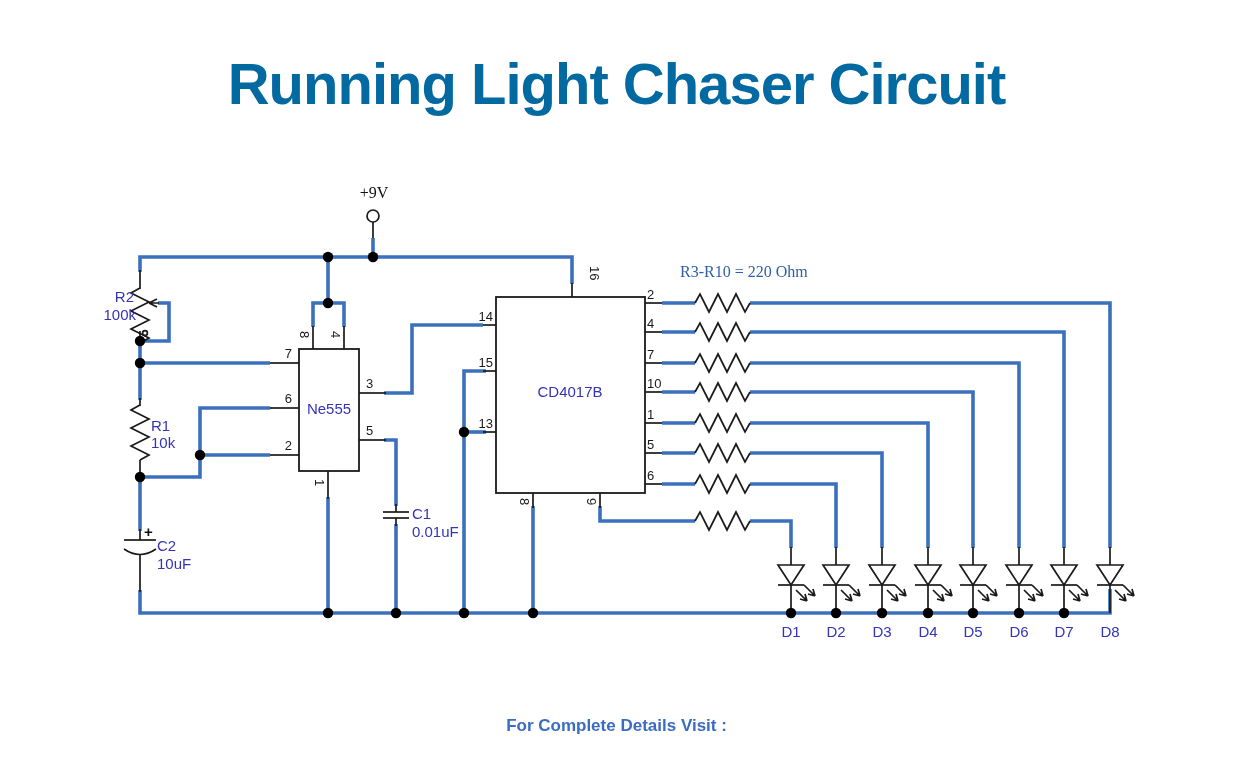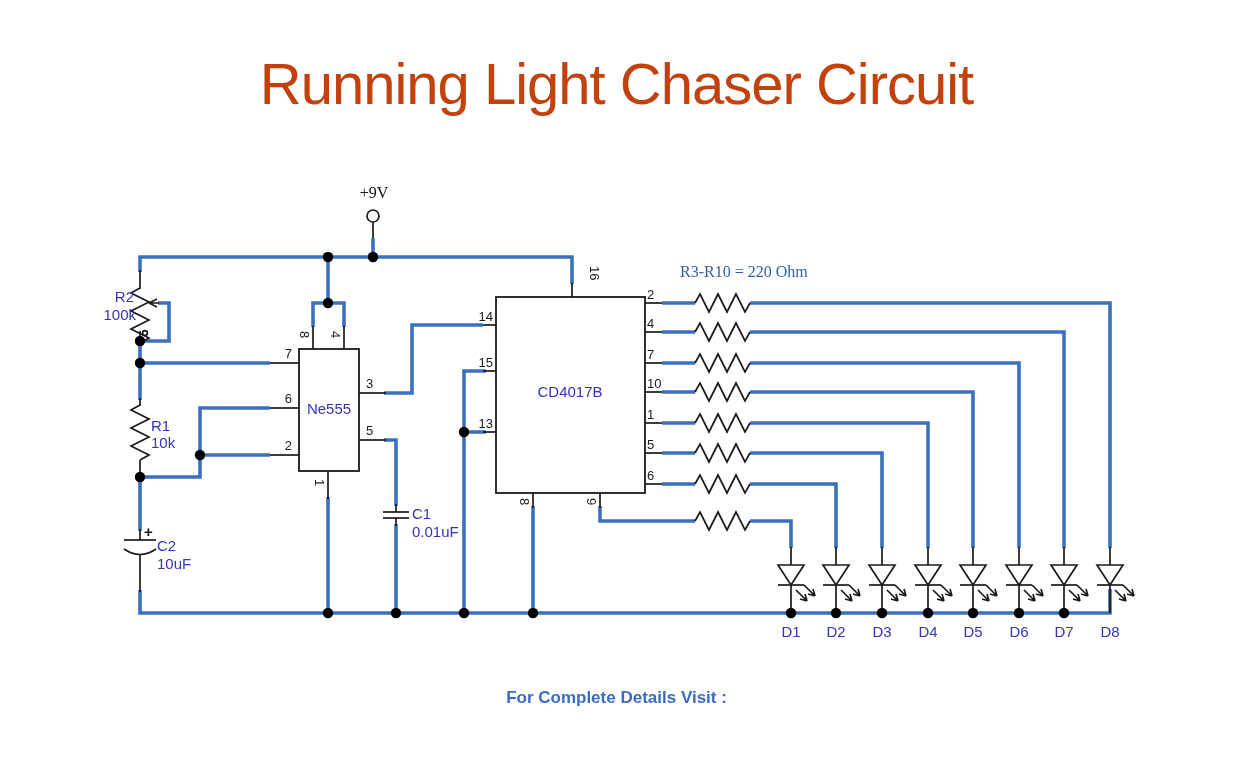--- a/index.html
+++ b/index.html
@@ -1,22 +1,22 @@
 <!DOCTYPE html>
 <html><head>
 <meta charset="utf-8">
 <style>
   html,body{margin:0;padding:0;background:#ffffff;}
   .canvas{position:relative;width:1233px;height:771px;background:#ffffff;overflow:hidden;
           font-family:"Liberation Sans",sans-serif;}
   .page-title{position:absolute;top:50px;left:0;width:100%;margin:0;text-align:center;
-          font-size:58px;font-weight:400;color:#c2410c;letter-spacing:-1px;}
+          font-size:58px;font-weight:700;color:#0369a1;letter-spacing:-1px;}
   .circuit-svg{position:absolute;top:0;left:0;}
   .footer{position:absolute;top:688px;left:0;width:100%;text-align:center;}
-  .footer-line1{font-size:17px;font-weight:700;color:#3a6cc4;}
+  .footer-line1{font-size:17px;font-weight:700;color:#3a6cc4;margin-top:28px;}
   .footer-line2{font-size:28px;font-weight:700;color:#757578;letter-spacing:0.5px;}
   text{font-family:"Liberation Sans",sans-serif;}
   .pinnum{font-size:13px;fill:#1a1a1a;}
   .complabel{font-size:15px;fill:#3434b4;}
   .icname{font-size:15px;fill:#3434b4;}
   .serifnote{font-family:"Liberation Serif",serif;font-size:16px;fill:#2e5fa8;}
   .serifpwr{font-family:"Liberation Serif",serif;font-size:16px;fill:#111111;}
   .wire{stroke:#3b70bd;stroke-width:3.6;fill:none;stroke-linecap:butt;}
   .blk{stroke:#1a1a1a;stroke-width:1.7;fill:none;}
   .icbox{stroke:#1a1a1a;stroke-width:1.8;fill:#ffffff;}

